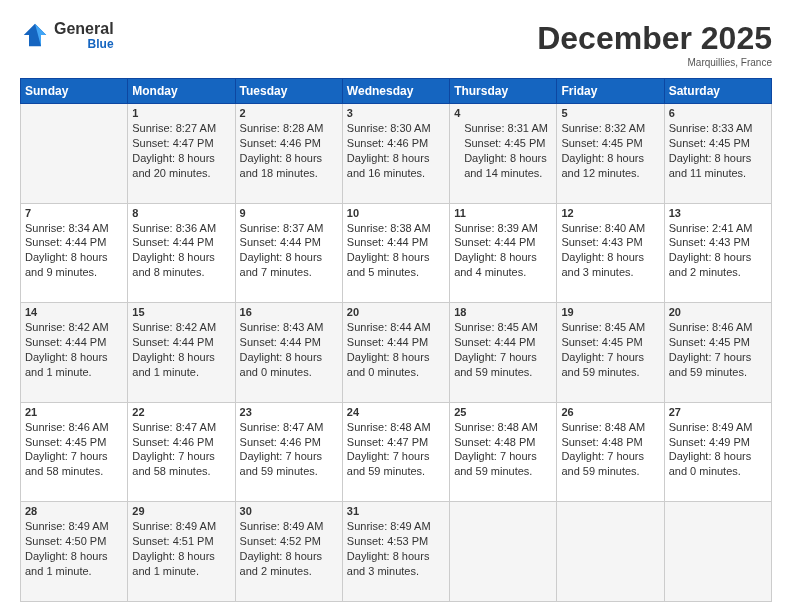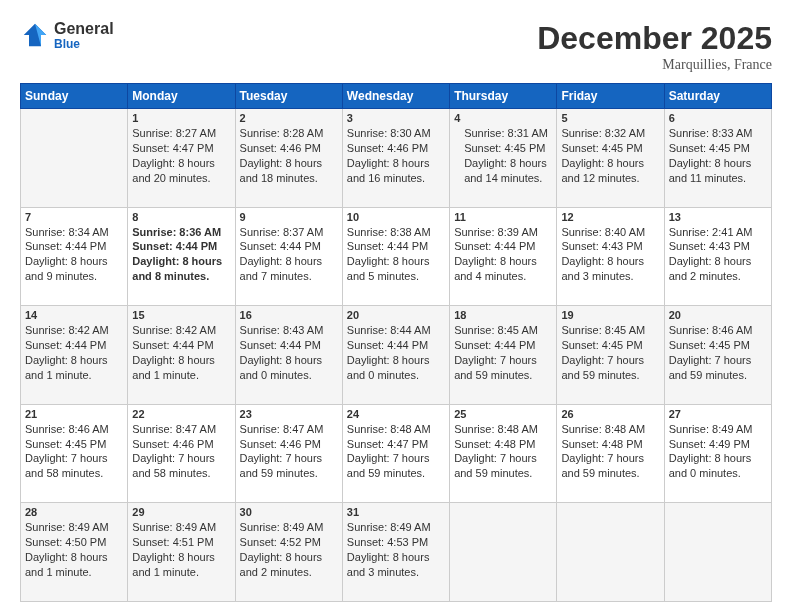--- a/index.html
+++ b/index.html
@@ -25,20 +25,21 @@
     }
     .logo {
       display: flex;
       align-items: center;
       gap: 4px;
     }
     .logo-text {
       display: flex;
       flex-direction: column;
       line-height: 1.1;
+      text-align: right;
     }
     .logo-general {
       font-size: 16px;
       font-weight: bold;
       color: #333;
     }
     .logo-blue {
       font-size: 12px;
       font-weight: bold;
       color: #1565C0;
@@ -50,23 +51,22 @@
     .title-block {
       text-align: right;
     }
     .month-title {
       font-size: 32px;
       font-weight: bold;
       color: #333;
       margin-left: 48px;
     }
     .location {
-      font-size: 14px;
+      font-size: 10px;
       color: #555;
-      font-family: Liberation Serif, serif;
     }
     .calendar {
       width: 100%;
       border-collapse: collapse;
       flex: 1;
     }
     .calendar thead tr th {
       background-color: #1565C0;
       color: white;
       font-size: 12px;
@@ -187,21 +187,21 @@
         <tr>
           <td>
             <span class="day-number">7</span>
             <div class="day-info" style="white-space: pre-line;">Sunrise: 8:34 AM
 Sunset: 4:44 PM
 Daylight: 8 hours
 and 9 minutes.</div>
           </td>
           <td>
             <span class="day-number">8</span>
-            <div class="day-info" style="white-space: pre-line; font-weight: bold;">Sunrise: 8:36 AM
+            <div class="day-info" style="white-space: pre-line;">Sunrise: 8:36 AM
 Sunset: 4:44 PM
 Daylight: 8 hours
 and 8 minutes.</div>
           </td>
           <td>
             <span class="day-number">9</span>
             <div class="day-info" style="white-space: pre-line;">Sunrise: 8:37 AM
 Sunset: 4:44 PM
 Daylight: 8 hours
 and 7 minutes.</div>

